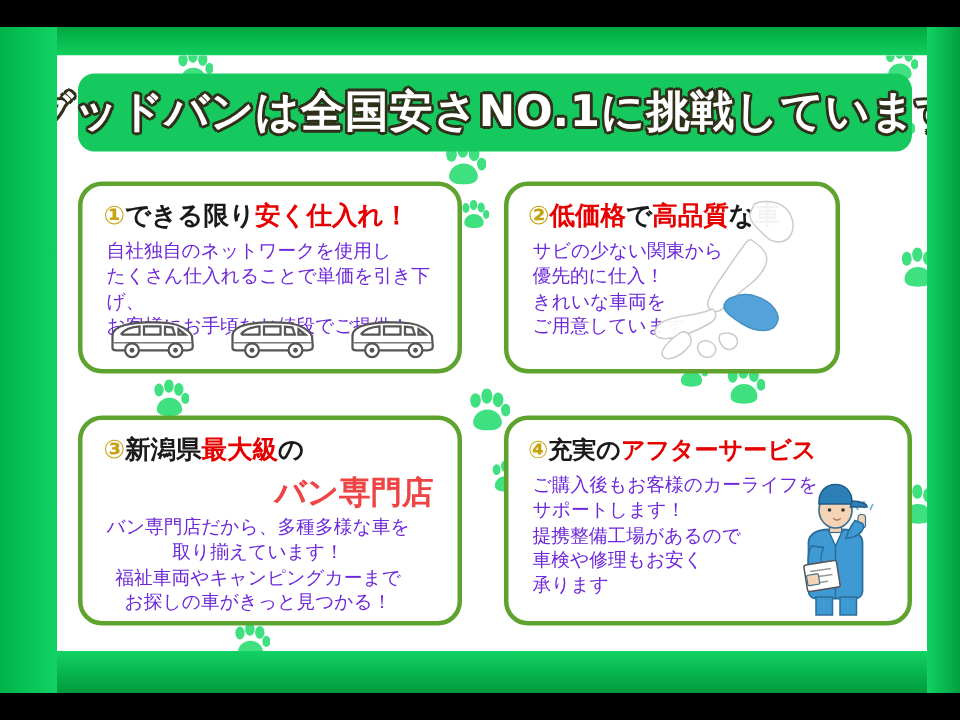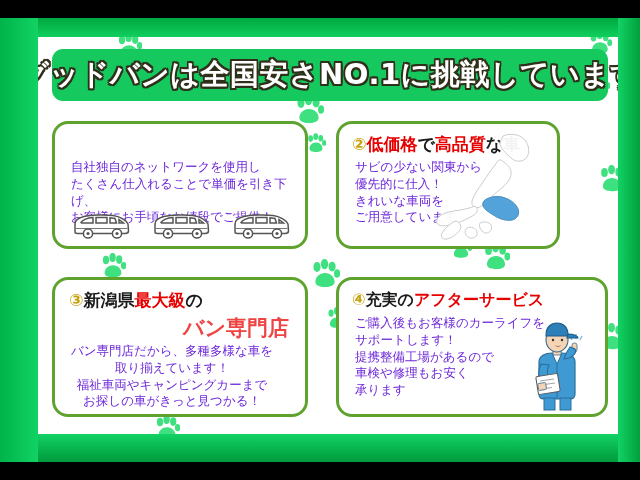--- a/index.html
+++ b/index.html
@@ -209,20 +209,23 @@
             <ellipse cx="23.6" cy="12.6" rx="2.7" ry="3.7"></ellipse>
             <path d="M13 12.2c5.2 0 8.4 4 8.4 7.6 0 3.3-3.6 4.6-8.4 4.6s-8.4-1.3-8.4-4.6c0-3.6 3.2-7.6 8.4-7.6z"></path>
           </svg>
       </div>
 
       <div class="banner">
         <span class="banner-txt">グッドバンは全国安さNO.1に挑戦しています</span>
       </div>
 
       <div class="card" id="card1">
+        <div class="c-title">
+          <span class="c-num">①</span><span class="blk">できる限り</span><span class="hl">安く仕入れ！</span>
+        </div>
         <div class="c-body">自社独自のネットワークを使用し
 たくさん仕入れることで単価を引き下げ、
 お客様にお手頃なお値段でご提供！</div>
         <div class="vans">
           <svg class="van" width="60" height="32" viewBox="0 0 60 32" fill="none" stroke="#555" stroke-width="1.5">
             <path d="M4 22 L4 14 C4 11 7 8 13 6.5 C20 4.8 34 4.5 42 5.5 C49 6.4 55 10 57 14 L57.5 21 C57.5 22.6 56 23.5 54 23.5 L6.5 23.5 C5 23.5 4 23 4 22 Z" fill="#fff"></path>
             <path d="M10 12.5 C12 9.8 17 8 22 7.6 L22 13 L10.5 13 Z" fill="#fff"></path>
             <path d="M25 7.5 L36 7.5 L36 13 L25 13 Z" fill="#fff"></path>
             <path d="M39 7.8 L44 8.4 L45.5 13 L39 13 Z" fill="#fff"></path>
             <path d="M48 9.5 L52.5 13 L48 13 Z" fill="#fff"></path>

